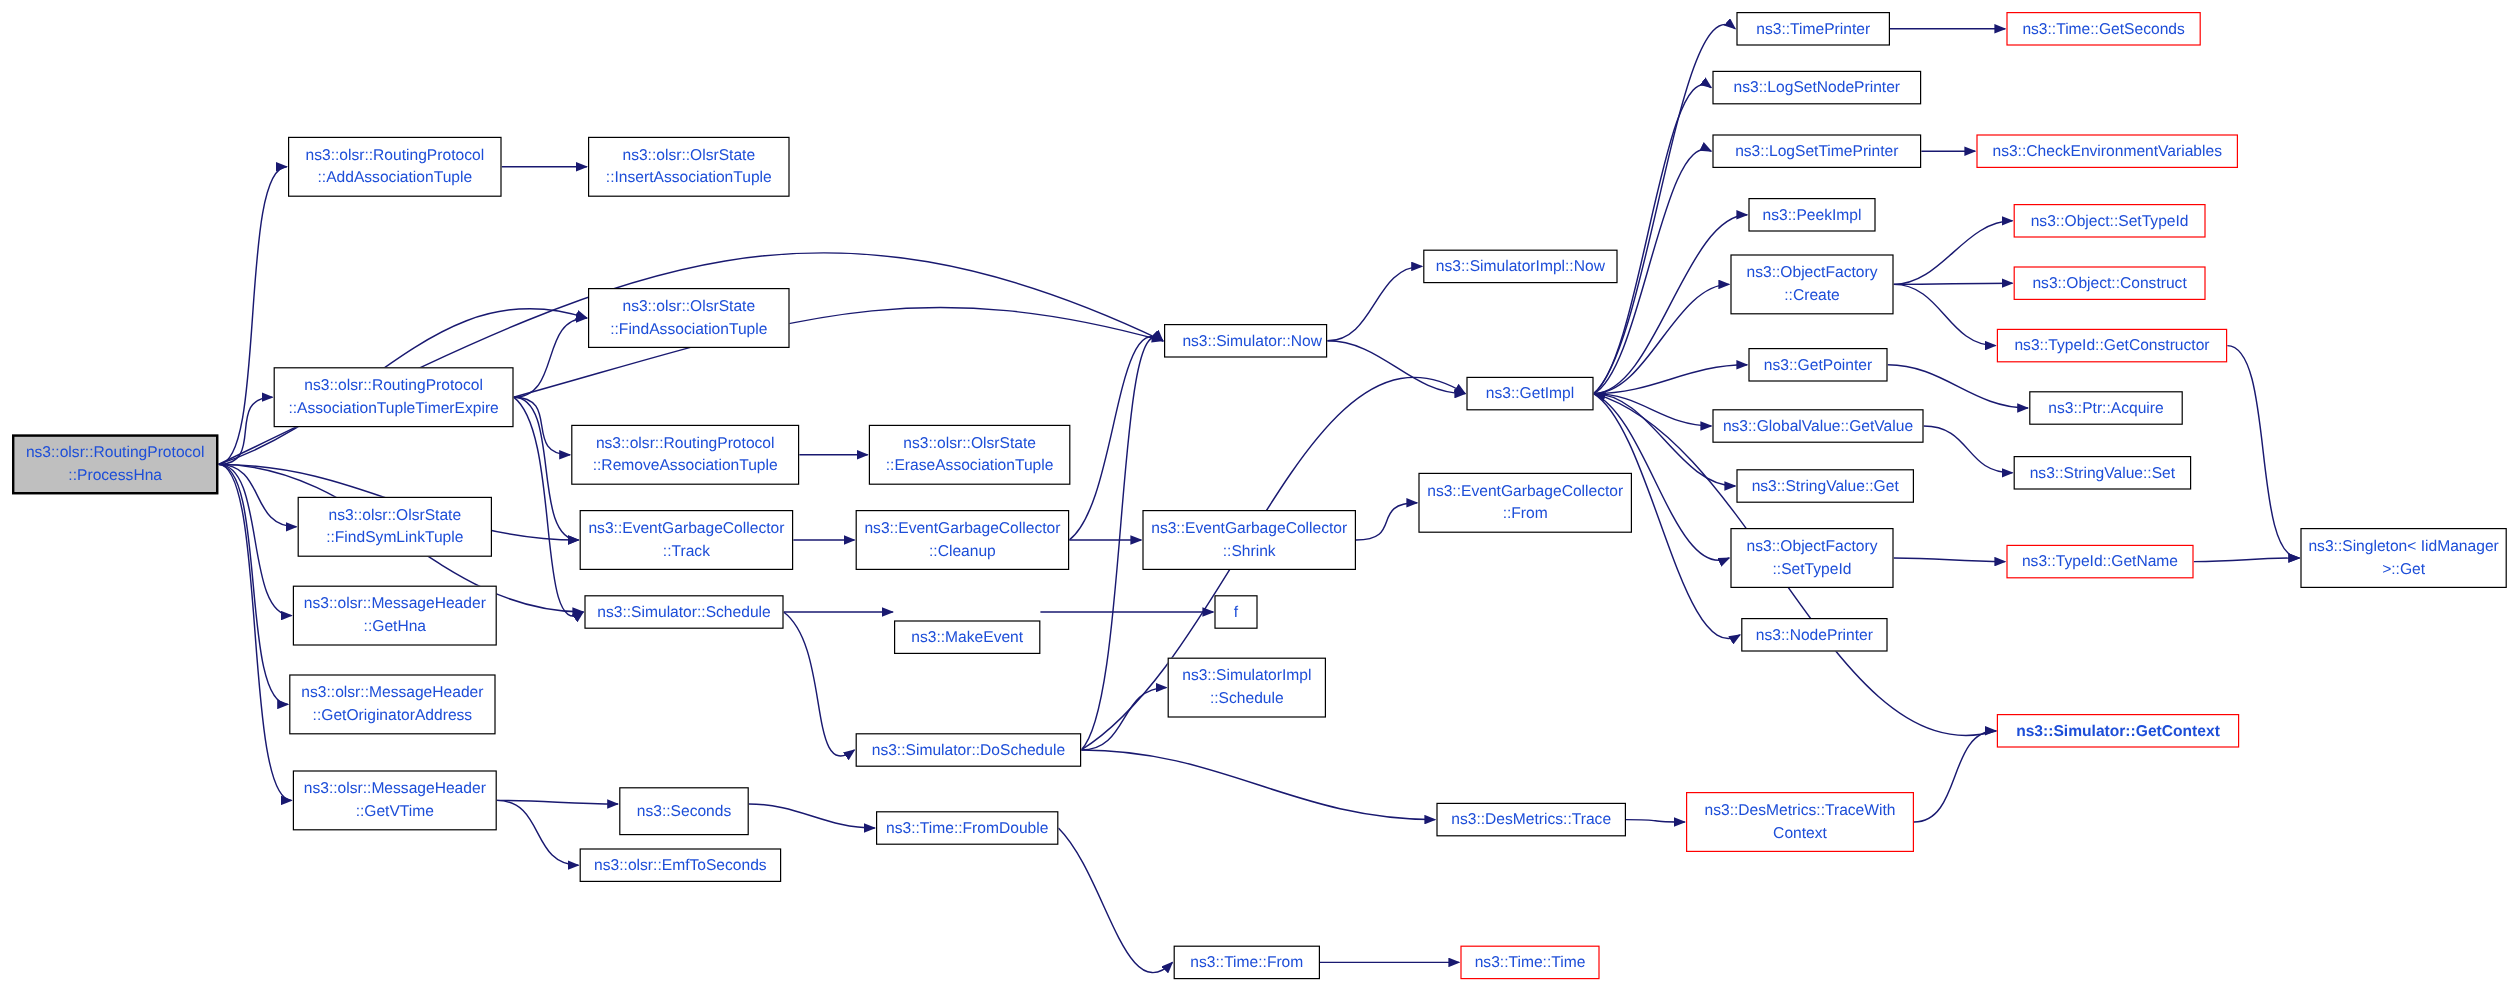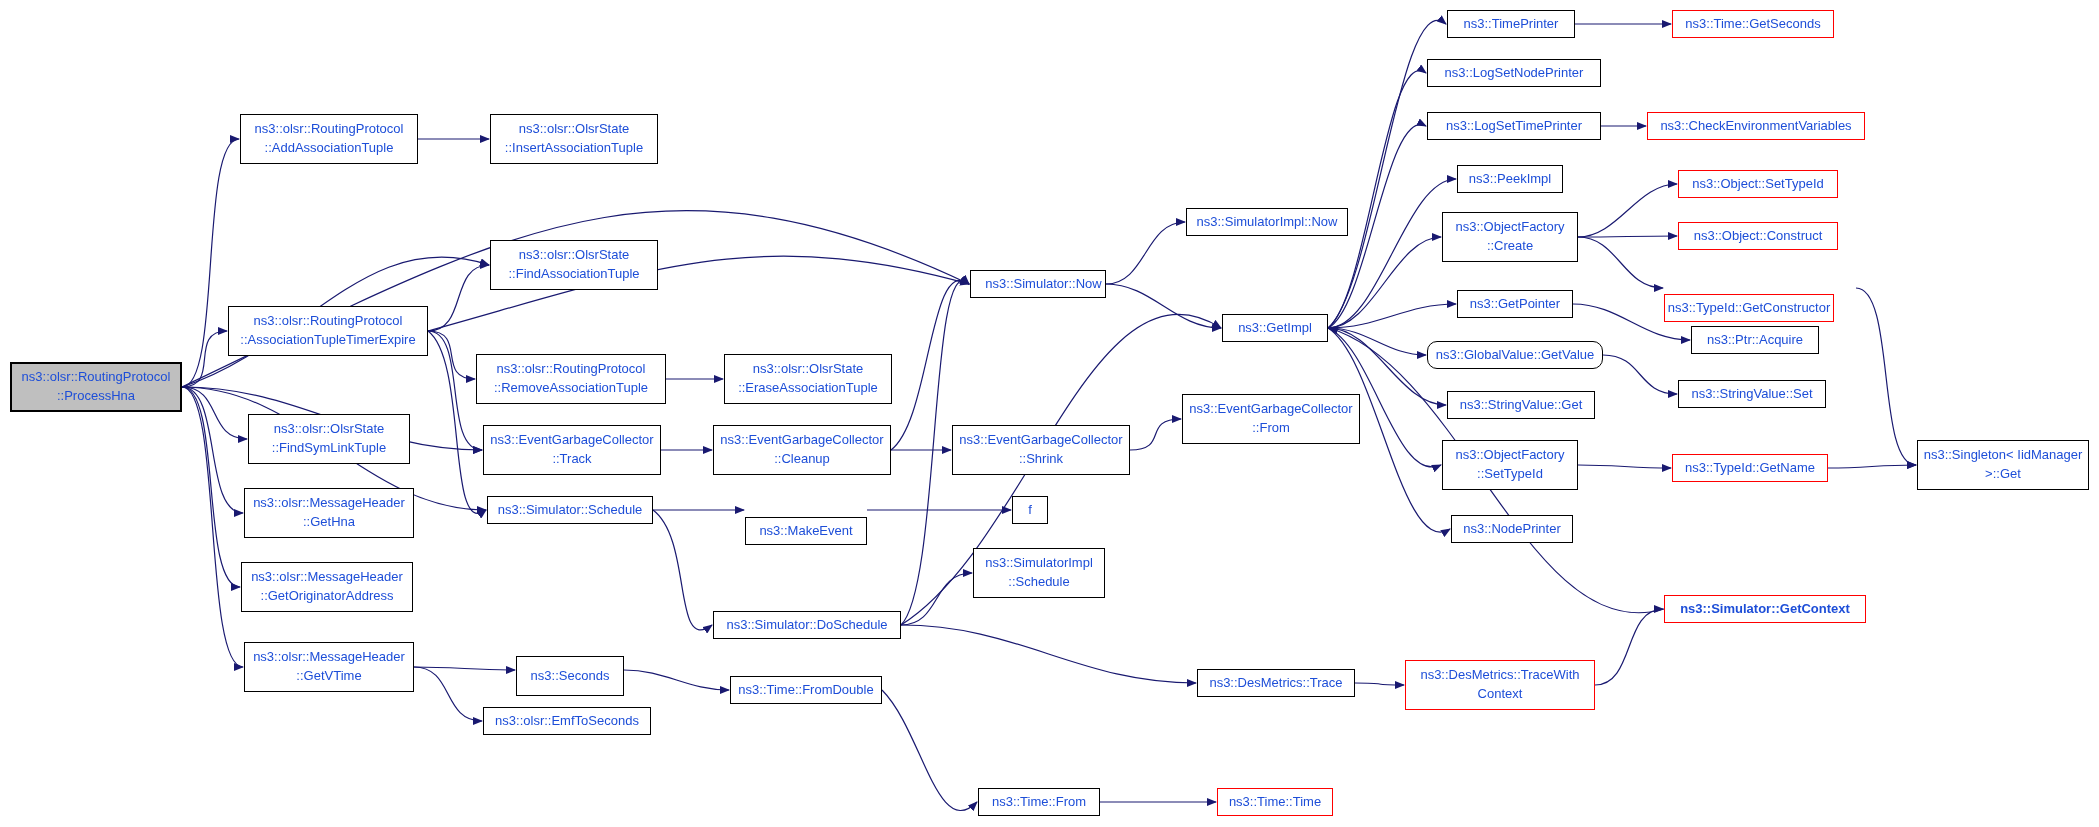--- a/index.html
+++ b/index.html
@@ -227,30 +227,30 @@
       <div class="node" style="left: 1442px; top: 212px; width: 136px; height: 50px;">
         <div class="line">ns3::ObjectFactory</div>
         <div class="line">::Create</div>
       </div>
       <div class="node flagged" style="left: 1678px; top: 170px; width: 160px; height: 28px;">
         <div class="line">ns3::Object::SetTypeId</div>
       </div>
       <div class="node flagged" style="left: 1678px; top: 222px; width: 160px; height: 28px;">
         <div class="line">ns3::Object::Construct</div>
       </div>
-      <div class="node flagged" style="left: 1664px; top: 274px; width: 170px; height: 28px; margin-top: 20px;">
+      <div class="node flagged" style="left: 1664px; top: 274px; width: 192px; height: 28px;">
         <div class="line">ns3::TypeId::GetConstructor</div>
       </div>
       <div class="node" style="left: 1457px; top: 290px; width: 116px; height: 28px;">
         <div class="line">ns3::GetPointer</div>
       </div>
       <div class="node" style="left: 1691px; top: 326px; width: 128px; height: 28px;">
         <div class="line">ns3::Ptr::Acquire</div>
       </div>
-      <div class="node" style="left: 1427px; top: 341px; width: 176px; height: 28px; border-radius: 10px;">
+      <div class="node" style="left: 1427px; top: 341px; width: 176px; height: 28px;">
         <div class="line">ns3::GlobalValue::GetValue</div>
       </div>
       <div class="node" style="left: 1678px; top: 380px; width: 148px; height: 28px;">
         <div class="line">ns3::StringValue::Set</div>
       </div>
       <div class="node" style="left: 1447px; top: 391px; width: 148px; height: 28px;">
         <div class="line">ns3::StringValue::Get</div>
       </div>
       <div class="node" style="left: 1442px; top: 440px; width: 136px; height: 50px;">
         <div class="line">ns3::ObjectFactory</div>

